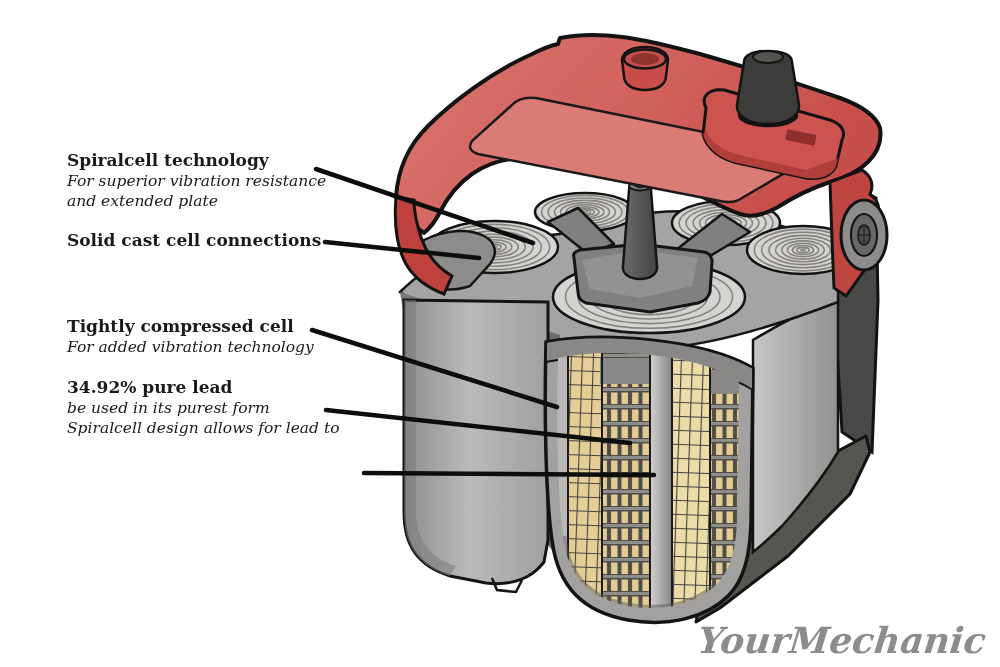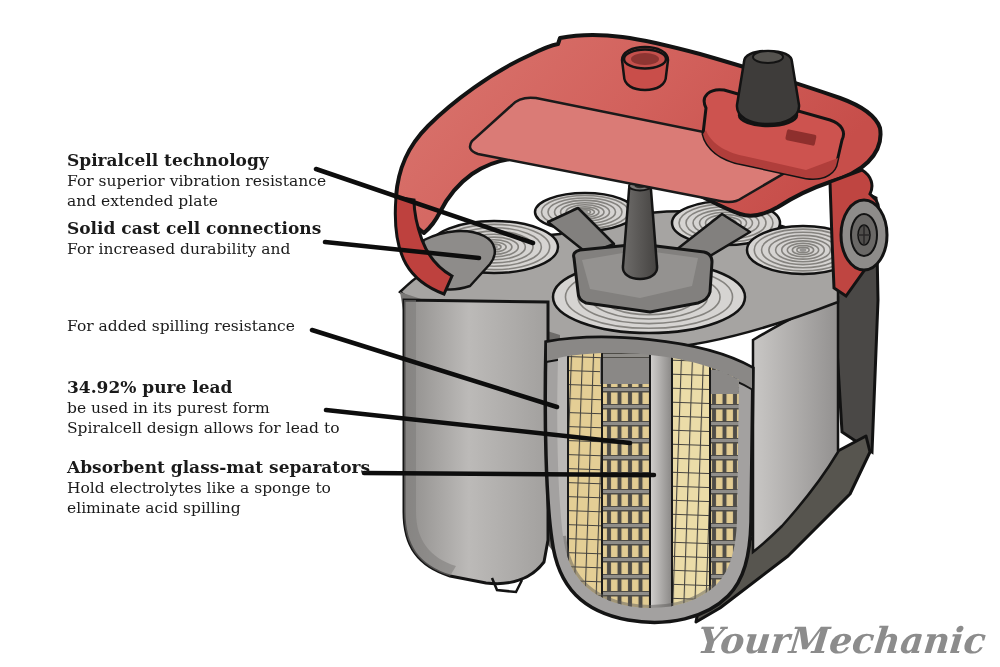--- a/index.html
+++ b/index.html
@@ -1,21 +1,21 @@
 <!DOCTYPE html>
 <html><head>
 <meta charset="utf-8">
 <style>
   html,body{margin:0;padding:0;background:#ffffff;}
   #stage{position:relative;width:1000px;height:667px;background:#ffffff;overflow:hidden;
          font-family:"DejaVu Serif", serif;}
   #art{position:absolute;left:0;top:0;}
   .callout{position:absolute;left:67px;color:#1a1a1a;}
   .c-title{font-weight:bold;font-size:17px;line-height:21px;}
-  .c-line{font-size:15.5px;line-height:20px;}
+  .c-line{font-size:15.5px;line-height:20px;font-style:italic;}
   .watermark{position:absolute;right:14px;bottom:6px;font-size:36px;font-weight:bold;
              font-style:italic;color:#8c8c8c;letter-spacing:0px;
              font-family:"DejaVu Serif", serif;transform:skewX(-6deg);}
 </style>
 </head>
 <body>
 
 <div id="stage">
 
 <svg id="art" width="1000" height="667" viewBox="0 0 1000 667">
@@ -245,35 +245,30 @@
     <line x1="364" y1="473" x2="654" y2="475"></line>
   </g>
 </svg>
 
   <div class="callout" style="top:150px">
     <div class="c-title">Spiralcell technology</div>
     <div class="c-line">For superior vibration resistance</div>
     <div class="c-line">and extended plate</div>
   </div>
 
-  <div class="callout" style="top:218px">
+  <div class="callout" style="top:230px">
     <div class="c-title">Solid cast cell connections</div>
-    <div class="c-line">For increased durability and</div>
   </div>
 
   <div class="callout" style="top:316px">
-    <div class="c-line">For added spilling resistance</div>
+    <div class="c-title">Tightly compressed cell</div>
+    <div class="c-line">For added vibration technology</div>
   </div>
 
   <div class="callout" style="top:377px">
     <div class="c-title">34.92% pure lead</div>
     <div class="c-line">be used in its purest form</div>
     <div class="c-line">Spiralcell design allows for lead to</div>
   </div>
 
-  <div class="callout" style="top:457px">
-    <div class="c-title">Absorbent glass-mat separators</div>
-    <div class="c-line">Hold electrolytes like a sponge to</div>
-    <div class="c-line">eliminate acid spilling</div>
-  </div>
 
   <div class="watermark">YourMechanic</div>
 </div>
 
 </body></html>

